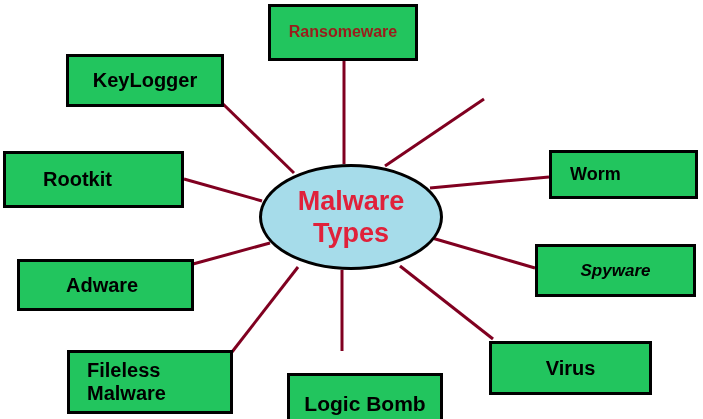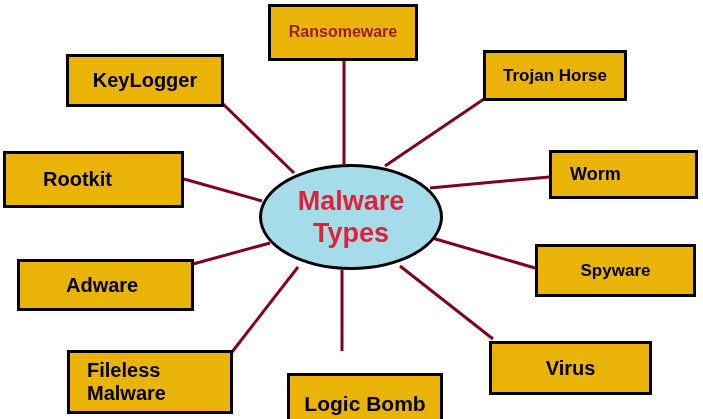--- a/index.html
+++ b/index.html
@@ -1,18 +1,18 @@
 <!DOCTYPE html>
 <html><head>
 <meta charset="utf-8">
 <style>
   html, body { margin:0; padding:0; background:#ffffff; }
   #canvas { position:relative; width:703px; height:419px; overflow:hidden; background:#ffffff; font-family:"Liberation Sans", sans-serif; }
   svg.links { position:absolute; left:0; top:0; }
-  .node { position:absolute; box-sizing:border-box; background:#eab308; border:3px solid #000; display:flex; align-items:center; justify-content:center; font-weight:bold; color:#000; text-align:right; line-height:1.15; }
+  .node { position:absolute; box-sizing:border-box; background:#22c55e; border:3px solid #000; display:flex; align-items:center; justify-content:center; font-weight:bold; color:#000; text-align:right; line-height:1.15; }
   .node span { display:block; }
   .hub { position:absolute; box-sizing:border-box; left:259px; top:164px; width:184px; height:106px; border-radius:50%; background:#a6dcea; border:3px solid #000; display:flex; flex-direction:column; align-items:center; justify-content:center; color:#e0213a; font-weight:bold; font-size:27px; line-height:1.2; }
 </style>
 </head>
 <body>
 
 <div id="canvas">
   <svg class="links" width="703" height="419">
     <g stroke="#800020" stroke-width="3" fill="none">
       <line x1="344" y1="61" x2="344" y2="164"></line>
@@ -29,27 +29,24 @@
   </svg>
 
   <div class="hub">
     <span>Malware</span>
     <span>Types</span>
   </div>
 
   <div class="node" style="left:268px;top:4px;width:150px;height:57px;font-size:16px;color:#9b1c1c;">
     <span>Ransomeware</span>
   </div>
-  <div class="node" style="left:483px;top:50px;width:144px;height:51px;font-size:17px;">
-    <span>Trojan Horse</span>
-  </div>
   <div class="node" style="left:549px;top:150px;width:149px;height:49px;font-size:18px;justify-content:flex-start;padding-left:18px;">
     <span>Worm</span>
   </div>
-  <div class="node" style="left:535px;top:244px;width:161px;height:53px;font-size:17px;">
+  <div class="node" style="left:535px;top:244px;width:161px;height:53px;font-size:17px;font-style:italic;">
     <span>Spyware</span>
   </div>
   <div class="node" style="left:489px;top:341px;width:163px;height:54px;font-size:20px;">
     <span>Virus</span>
   </div>
   <div class="node" style="left:287px;top:351px;width:156px;height:62px;font-size:21px;margin-top:22px;">
     <span>Logic Bomb</span>
   </div>
   <div class="node" style="left:67px;top:350px;width:166px;height:64px;font-size:20px;flex-direction:column;align-items:flex-start;padding-left:17px;">
     <span>Fileless</span>

